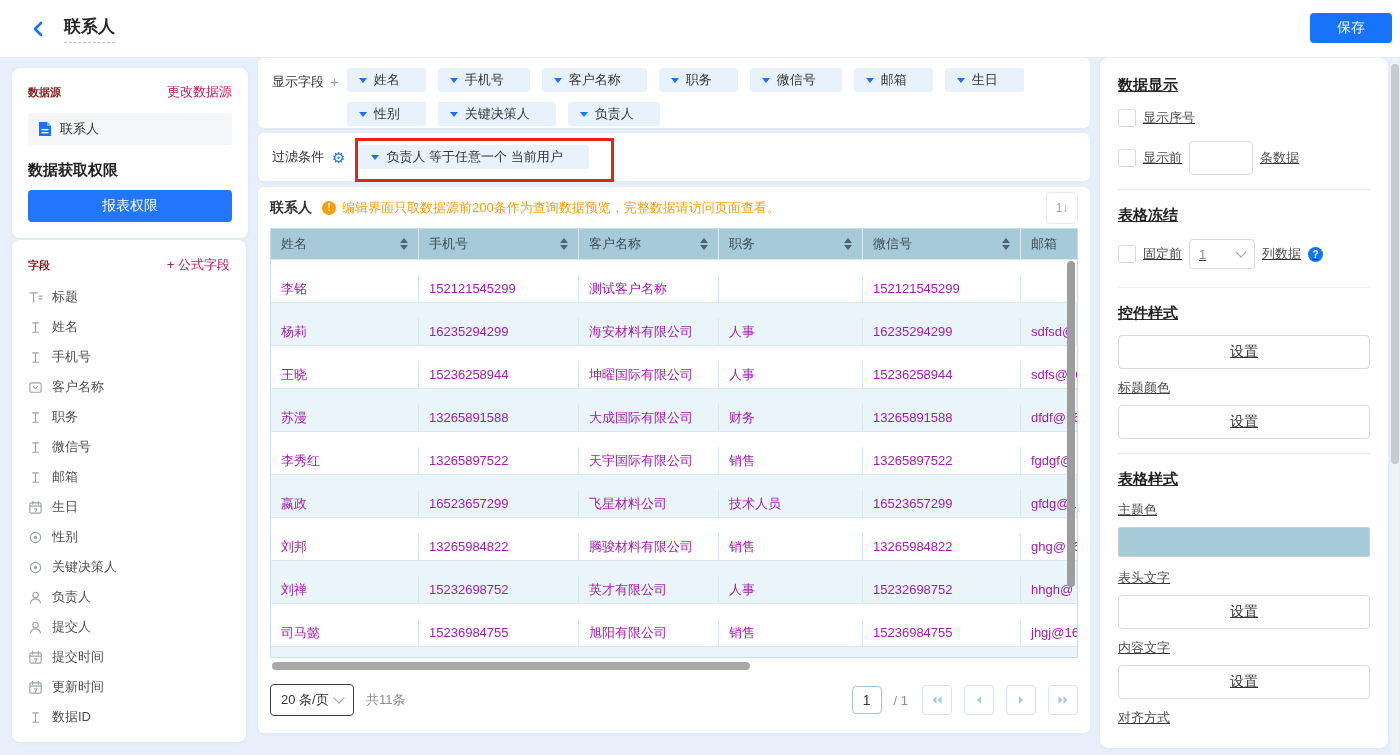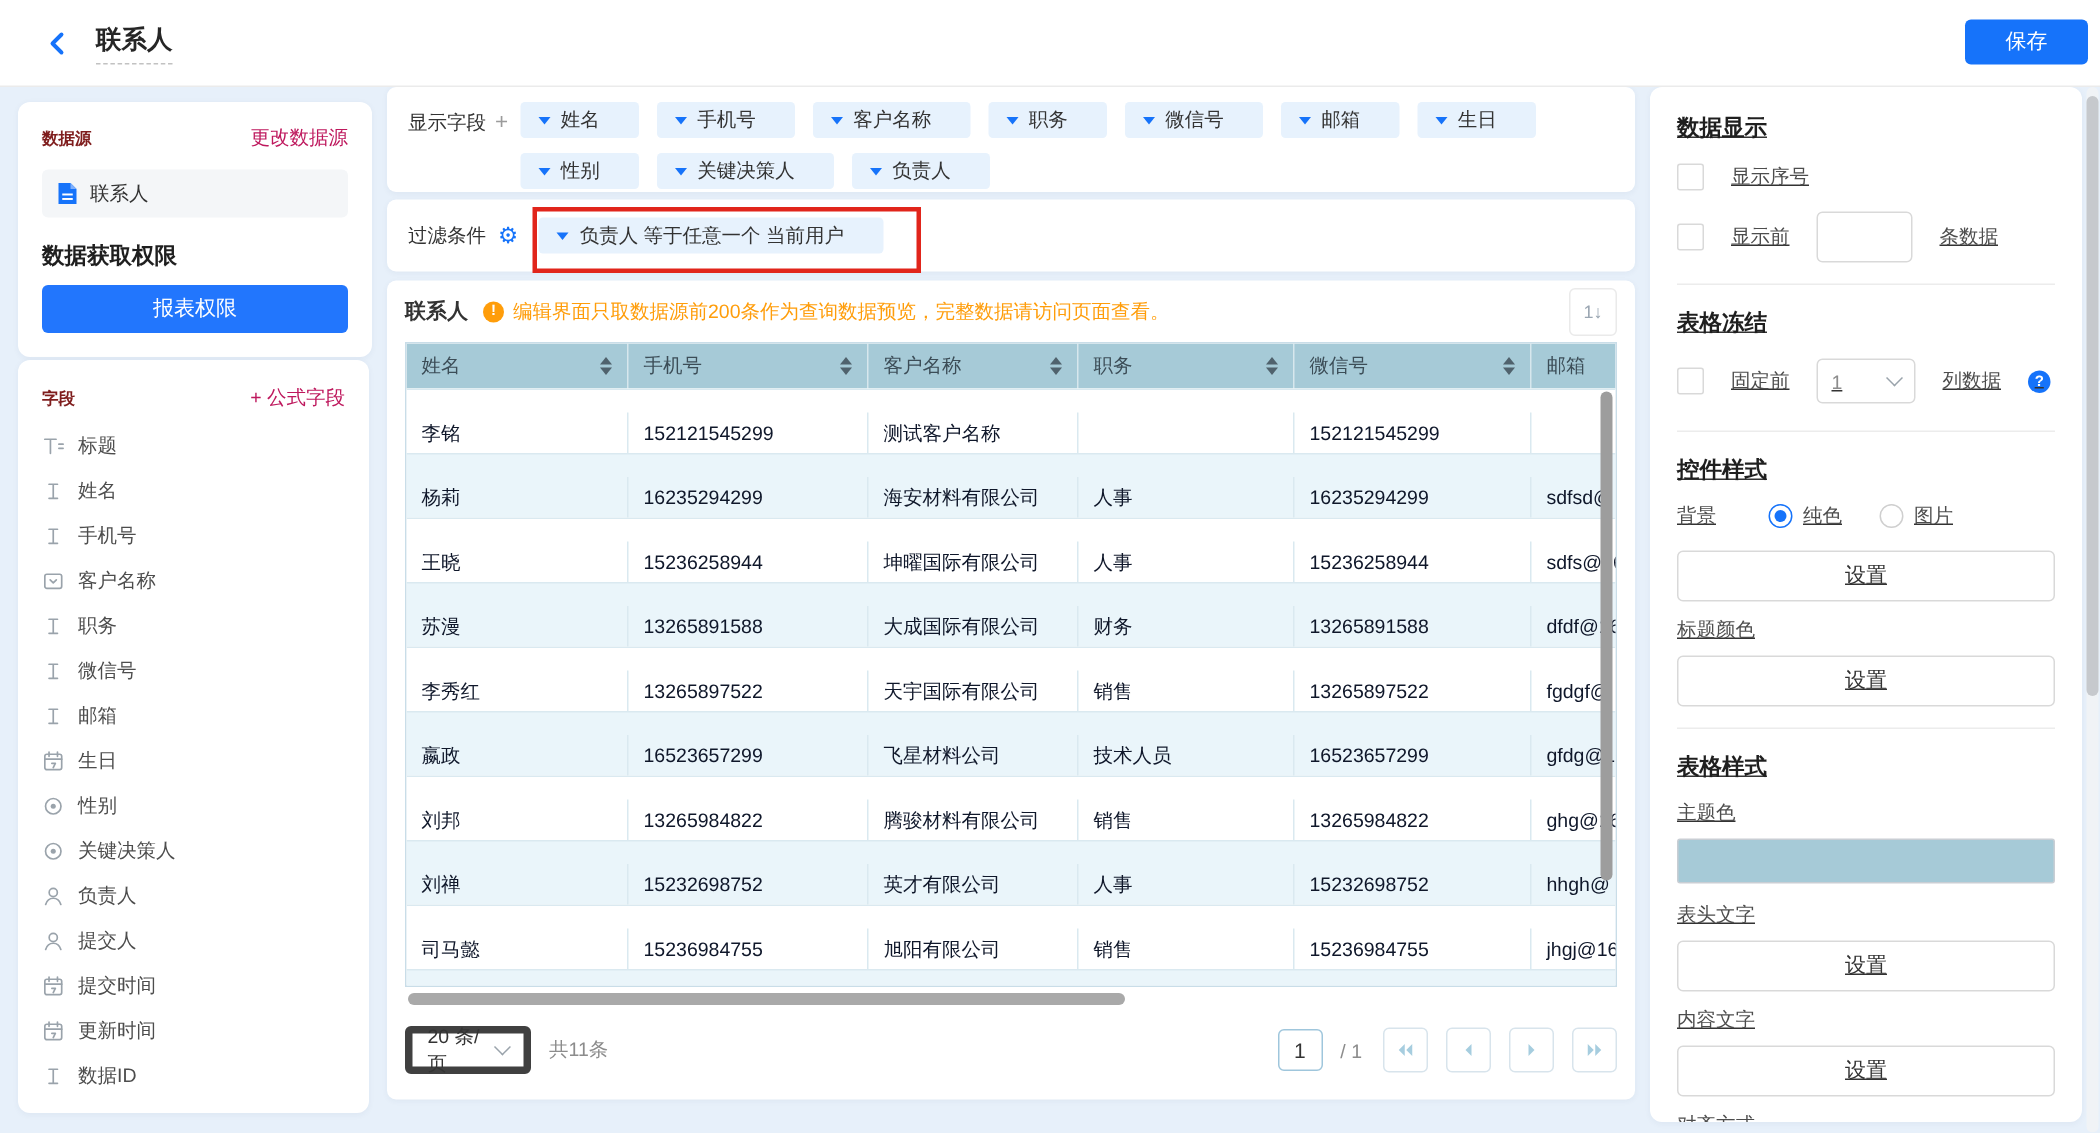--- a/index.html
+++ b/index.html
@@ -57,41 +57,41 @@
   .table-wrap{margin:0 12px;width:808px;box-sizing:border-box;border:1px solid #c9dde8;overflow:hidden;position:relative;height:430px;}
   .thead{display:flex;height:30px;background:#a6cad7;}
   .th{box-sizing:border-box;padding:0 10px;display:flex;align-items:center;justify-content:space-between;
     color:#3c4d57;font-size:13px;border-right:1px solid rgba(255,255,255,.55);flex:none;cursor:pointer;overflow:hidden;white-space:nowrap;}
   .carets{display:flex;flex-direction:column;gap:2px;margin-left:6px;}
   .c-up{width:0;height:0;border-left:4px solid transparent;border-right:4px solid transparent;border-bottom:5px solid #50626d;}
   .c-dn{width:0;height:0;border-left:4px solid transparent;border-right:4px solid transparent;border-top:5px solid #50626d;}
   .tr{display:flex;height:43px;background:#fff;border-top:1px solid #dae9f0;box-sizing:border-box;}
   .tr.even{background:#eaf5fa;}
   .tr.partial{height:13px;}
-  .td{box-sizing:border-box;padding:0 10px;display:flex;align-items:center;font-size:13px;color:#0f172a;
+  .td{box-sizing:border-box;padding:0 10px;display:flex;align-items:center;font-size:13px;color:#a21caf;
     border-right:1px solid #dae9f0;flex:none;overflow:hidden;white-space:nowrap;margin-top:15px;}
   .vscroll{position:absolute;right:2px;top:32px;width:8px;height:326px;background:#9d9d9d;border-radius:4px;}
   .hscroll{height:12px;margin:2px 12px 0;position:relative;}
   .hthumb{position:absolute;left:2px;top:2px;width:478px;height:8px;background:#a9a9a9;border-radius:4px;}
   .tc-foot{display:flex;align-items:center;padding:12px 12px 0;gap:12px;}
-  .psel{width:84px;height:32px;border:5px solid #404040;border-radius:4px;display:flex;align-items:center;
+  .psel{width:84px;height:32px;border:1px solid #404040;border-radius:4px;display:flex;align-items:center;
     justify-content:space-between;padding:0 10px;box-sizing:border-box;background:#fff;cursor:pointer;color:#333;}
   .chev{width:7px;height:7px;border-right:1.5px solid #9aa3ab;border-bottom:1.5px solid #9aa3ab;
     transform:rotate(45deg);margin-top:-4px;}
   .total{color:#8c8c8c;flex:1;}
   .pginput{width:30px;height:28px;border:1px solid #9fc6dc;border-radius:4px;text-align:center;font-size:14px;
     color:#333;background:#fff;box-sizing:border-box;font-family:inherit;}
   .pgof{color:#8c8c8c;margin:0 2px 0 0;}
   .navbtn{width:28px;height:28px;border:1px solid #d8e4ec;border-radius:4px;background:#fff;display:flex;
     align-items:center;justify-content:center;cursor:pointer;}
   
   #right-card{position:absolute;left:1100px;top:58px;width:288px;height:690px;overflow:hidden;
     padding:18px 18px 0;border-radius:8px;text-decoration:underline;}
   .r-h{font-size:15px;font-weight:bold;color:#1f1f1f;margin-bottom:14px;}
-  .r-row{display:flex;align-items:center;gap:18px;margin-bottom:14px;color:#4d4d4d;}
+  .r-row{display:flex;align-items:center;gap:7px;margin-bottom:14px;color:#4d4d4d;}
   .cb{width:16px;height:16px;border:1px solid #d9d9d9;border-radius:2px;background:#fff;flex:none;cursor:pointer;}
   .mini-input{width:64px;height:34px;border:1px solid #d9d9d9;border-radius:4px;background:#fff;box-sizing:border-box;font-family:inherit;}
   .mini-sel{width:66px;height:30px;border:1px solid #d9d9d9;border-radius:4px;background:#fff;display:flex;
     align-items:center;justify-content:space-between;padding:0 9px;box-sizing:border-box;color:#8c8c8c;cursor:pointer;}
   .q-ic{width:15px;height:15px;border-radius:50%;background:#1673fa;color:#fff;font-size:10px;font-weight:bold;
     display:flex;align-items:center;justify-content:center;cursor:pointer;}
   .divider{border-top:1px solid #ececec;margin:4px 0 16px;}
   .radio{width:16px;height:16px;border-radius:50%;border:1px solid #cfcfcf;background:#fff;box-sizing:border-box;
     display:flex;align-items:center;justify-content:center;cursor:pointer;flex:none;}
   .radio.on{border:1px solid #1673fa;}
@@ -526,29 +526,20 @@
     <div class="mini-sel">
       <span>1</span>
       <span class="chev"></span>
     </div>
     <span>列数据</span>
     <span class="q-ic">?</span>
   </div>
   <div class="divider"></div>
 
   <div class="r-h" style="margin-bottom:12px">控件样式</div>
-  <div class="r-row" style="gap:7px">
-    <span style="margin-right:28px">背景</span>
-    <span class="radio on">
-        <i></i>
-      </span>
-    <span>纯色</span>
-    <span class="radio" style="margin-left:18px"></span>
-    <span>图片</span>
-  </div>
   <div class="set-btn">设置</div>
   <div class="r-label">标题颜色</div>
   <div class="set-btn">设置</div>
   <div class="divider" style="margin-top:14px"></div>
 
   <div class="r-h" style="margin-bottom:12px">表格样式</div>
   <div class="r-label">主题色</div>
   <div class="swatch" id="theme-swatch" style="background: rgb(166, 202, 215);"></div>
   <div class="r-label">表头文字</div>
   <div class="set-btn">设置</div>

